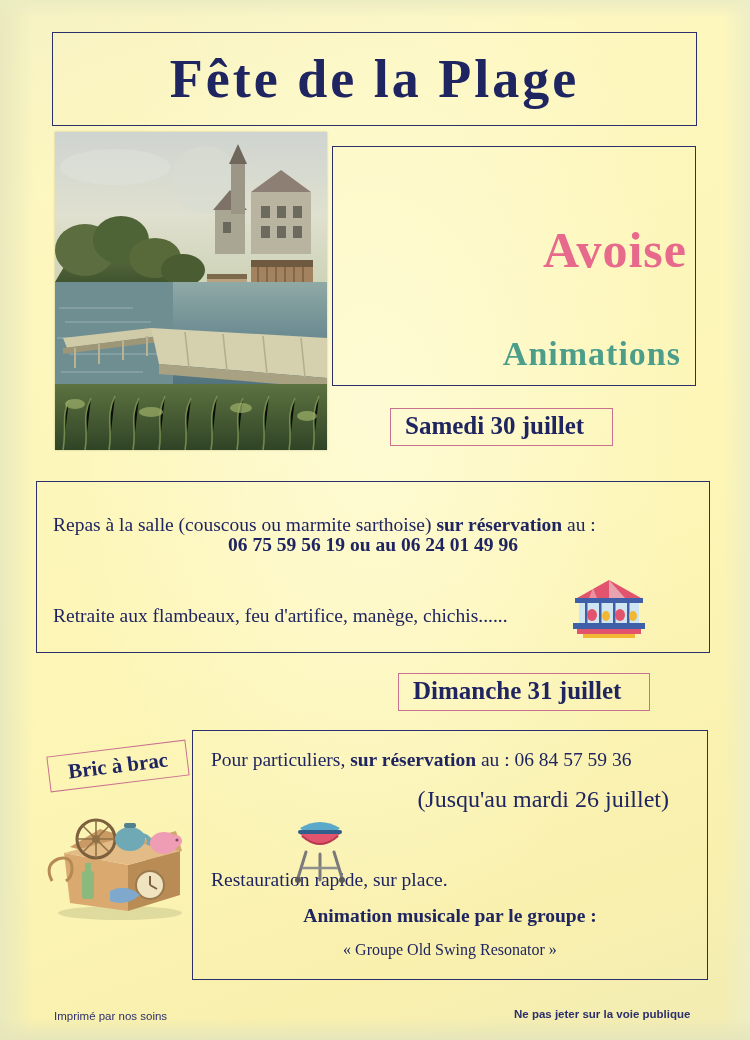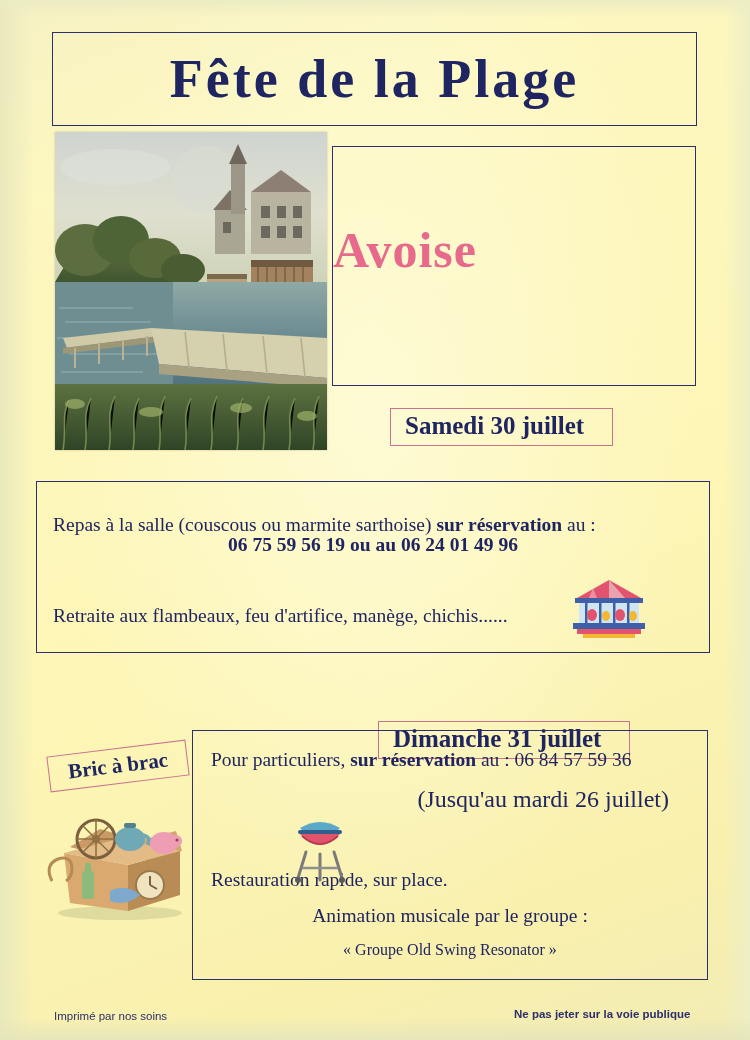--- a/index.html
+++ b/index.html
@@ -99,21 +99,21 @@
     top: 14px;
     font-weight: bold;
     font-size: 34px;
     color: #4fa3c0;
     letter-spacing: 1px;
   }
   .avoise {
     position: absolute;
     left: 0; right: 8px;
     top: 74px;
-    text-align: left;
+    text-align: right;
     font-weight: bold;
     font-size: 50px;
     color: #e76a8c;
     letter-spacing: 1px;
   }
   .animations {
     position: absolute;
     right: 14px;
     bottom: 12px;
     font-weight: bold;
@@ -127,21 +127,21 @@
     position: absolute;
     border: 1.5px solid #c9728f;
     box-sizing: border-box;
     padding: 3px 28px 5px 14px;
     font-weight: bold;
     font-size: 25px;
     color: #1f2560;
     white-space: nowrap;
   }
   #date-sat { left: 390px; top: 408px; }
-  #date-sun { left: 378px; top: 673px; margin-top: 48px; }
+  #date-sun { left: 398px; top: 673px; }
 
   
   .sat-box {
     position: absolute;
     left: 36px;
     top: 481px;
     width: 674px;
     height: 172px;
     border: 1.5px solid #2b2f6b;
     box-sizing: border-box;
@@ -244,20 +244,21 @@
     color: #1f2560;
     white-space: nowrap;
   }
   .sun-line4 {
     position: absolute;
     left: 0; right: 0;
     top: 174px;
     text-align: center;
     font-size: 19.5px;
     color: #1f2560;
+    font-weight: bold;
   }
   .sun-line5 {
     position: absolute;
     left: 0; right: 0;
     top: 210px;
     text-align: center;
     font-size: 16px;
     color: #1f2560;
   }
   .bbq {
@@ -415,20 +416,21 @@
         <ellipse cx="20" cy="272" rx="10" ry="5"></ellipse>
         <ellipse cx="96" cy="280" rx="12" ry="5"></ellipse>
         <ellipse cx="186" cy="276" rx="11" ry="5"></ellipse>
         <ellipse cx="252" cy="284" rx="10" ry="5"></ellipse>
       </g>
     </svg>
   </div>
 
   <div class="amicale-box">
     <div class="avoise">Avoise</div>
+    <div class="animations">Animations</div>
   </div>
 
   <div class="date-box" id="date-sat">Samedi 30 juillet</div>
 
   <div class="sat-box">
     <div class="sat-line1">
       <span>Repas à la salle (couscous ou marmite sarthoise) </span><b>sur réservation</b><span> au :</span>
     </div>
     <div class="sat-phones">06 75 59 56 19 ou au 06 24 01 49 96</div>
     <div class="sat-line3">Retraite aux flambeaux, feu d'artifice, manège, chichis......</div>

